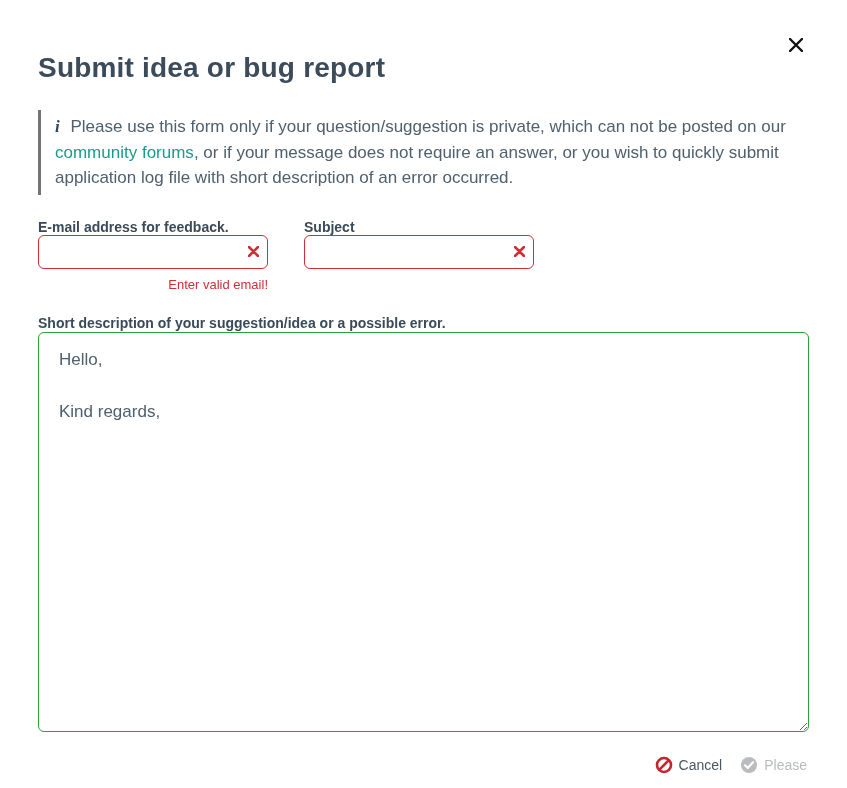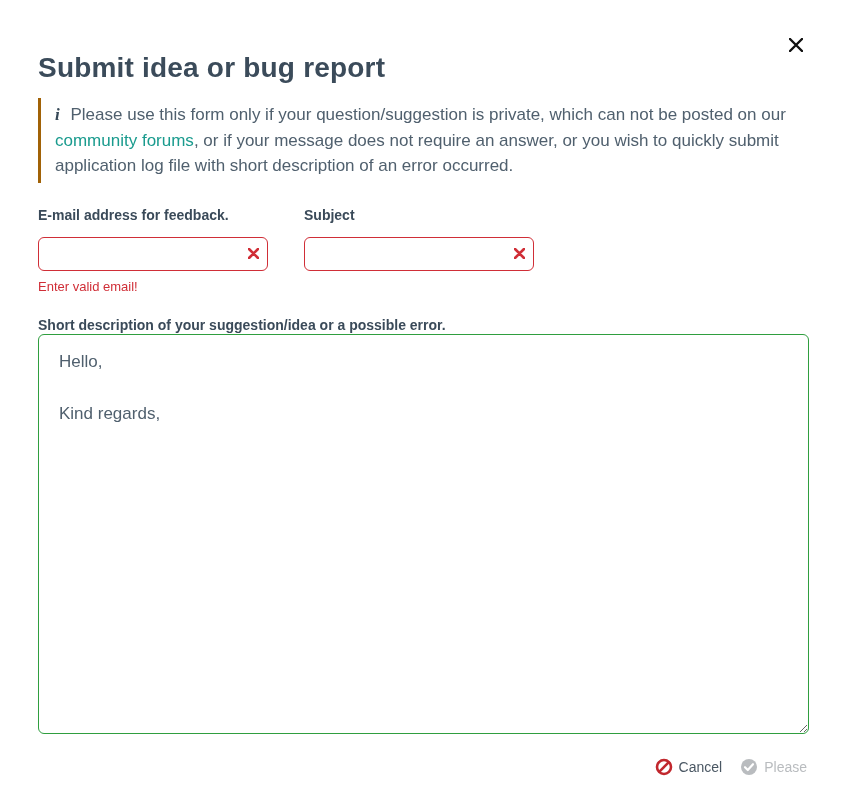--- a/index.html
+++ b/index.html
@@ -28,22 +28,22 @@
     }
     .close {
       font-size: 22px;
       font-weight: 700;
       color: #111;
       cursor: pointer;
       line-height: 1;
       padding: 2px 6px;
     }
     .notice {
-      margin-top: 14px;
-      border-left: 3px solid #a16207;
+      margin-top: 26px;
+      border-left: 3px solid #737373;
       padding: 4px 4px 4px 14px;
       font-size: 17px;
       line-height: 1.5;
       color: #50606e;
     }
     .notice .info-icon {
       font-family: Georgia, serif;
       font-weight: 700;
       font-style: italic;
       margin-right: 6px;
@@ -60,21 +60,21 @@
     }
     .field {
       display: flex;
       flex-direction: column;
       width: 230px;
     }
     .field-label {
       font-size: 14px;
       font-weight: 600;
       color: #3a4a59;
-      margin-bottom: 14px;
+      margin-bottom: 0;
     }
     .input-wrap {
       position: relative;
       display: flex;
       align-items: center;
       border: 1px solid #d02e37;
       border-radius: 6px;
       height: 34px;
       padding: 0 10px;
       background: #fff;
@@ -89,20 +89,21 @@
     }
     .input-wrap .x-icon {
       color: #d02e37;
       display: flex;
       align-items: center;
     }
     .field-error {
       font-size: 13px;
       color: #d02e37;
       margin-top: 8px;
+      text-align: right;
     }
     .desc-block {
       margin-top: 22px;
     }
     .desc-label {
       font-size: 14px;
       font-weight: 600;
       color: #3a4a59;
       margin-bottom: 8px;
       text-align: right;

